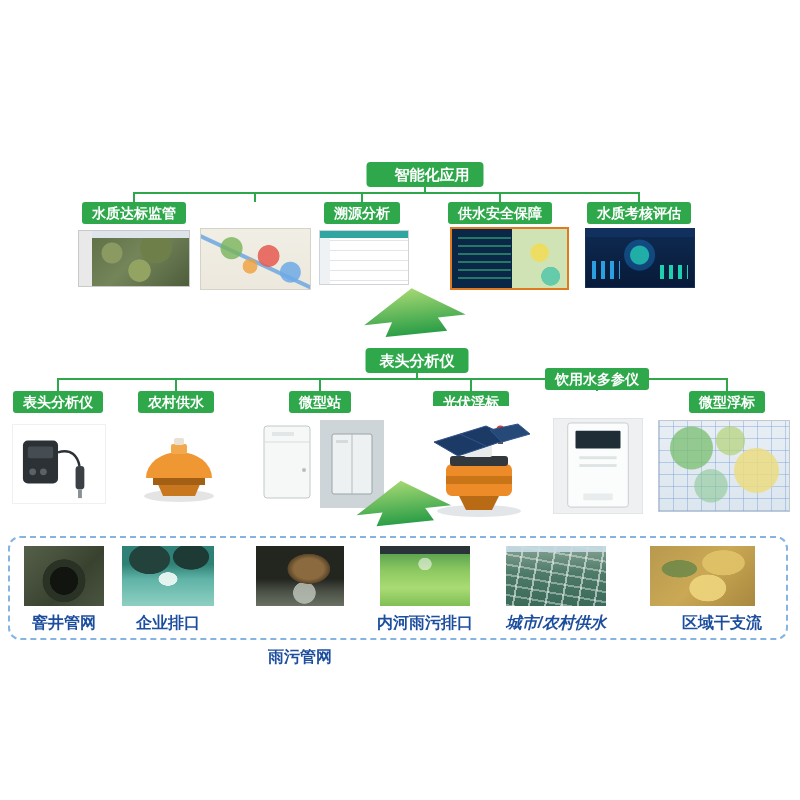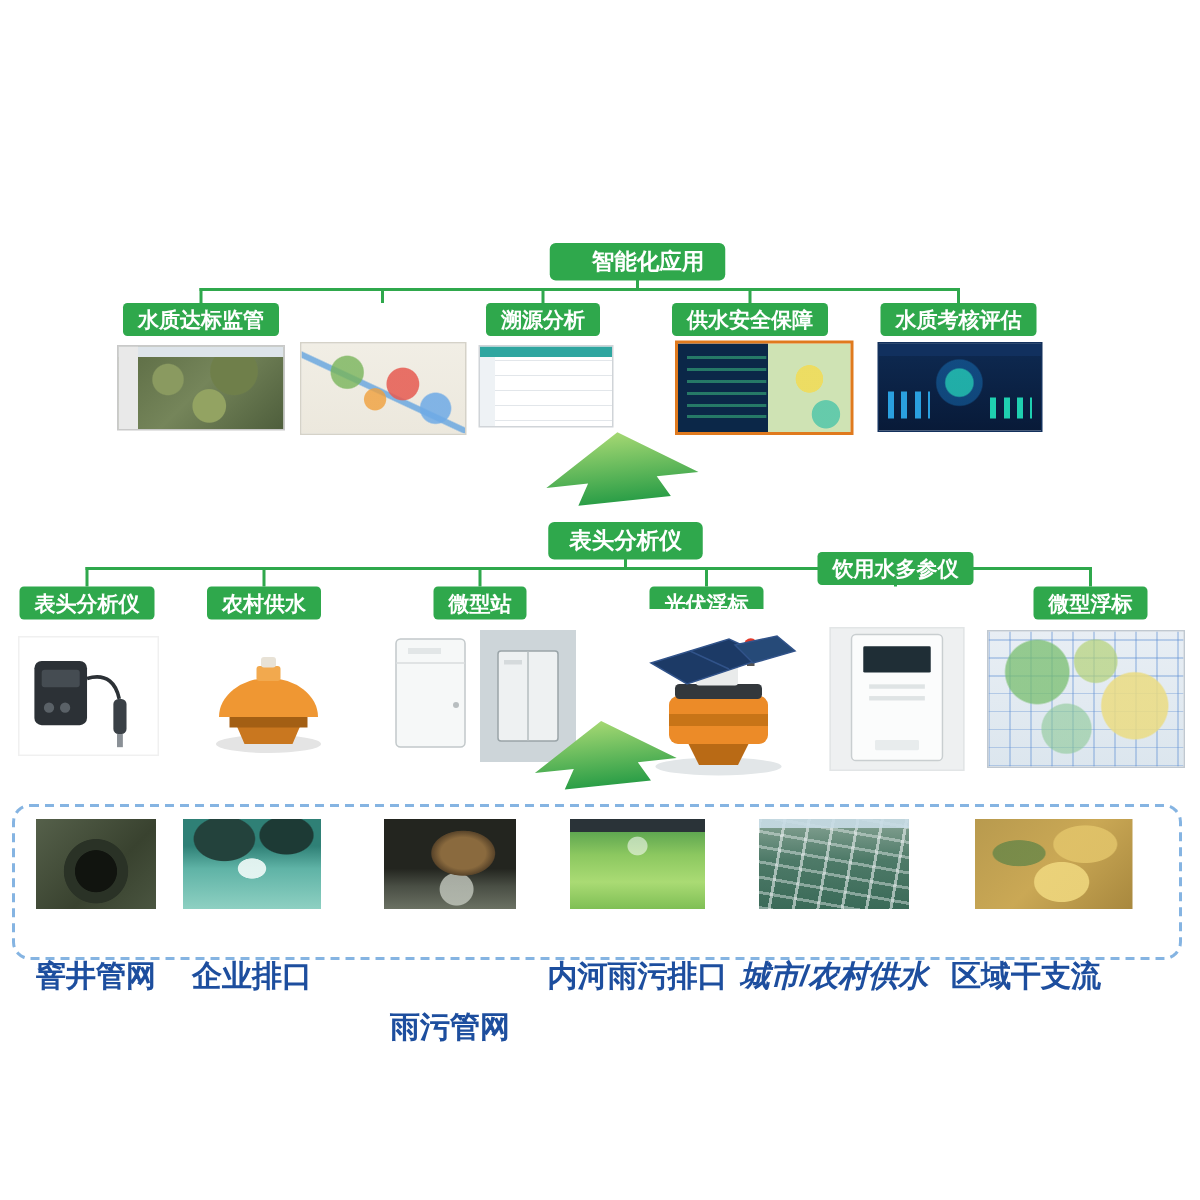--- a/index.html
+++ b/index.html
@@ -19,21 +19,21 @@
   }
   .gbtn.hdr{font-size:15px;padding:5px 14px;border-radius:4px;}
   .gbtn.lbl{font-size:14px;padding:4px 10px;}
   .hline{position:absolute;height:2px;background:var(--green);}
   .vline{position:absolute;width:2px;background:var(--green);}
   .thumb{position:absolute;box-sizing:border-box;background-repeat:no-repeat;}
   .thumb svg{display:block;width:100%;height:100%;}
   .arrow{position:absolute;transform:rotate(-6deg);}
   .bluelbl{
     position:absolute;transform:translateX(-50%);
-    color:var(--blue);font-weight:bold;font-size:20px;white-space:nowrap;margin-top:24px;
+    color:var(--blue);font-weight:bold;font-size:16px;white-space:nowrap;
   }
   .dashedbox{
     position:absolute;left:8px;top:536px;width:780px;height:104px;
     border:2px dashed #85b4e2;border-radius:12px;box-sizing:border-box;
   }
 
   
   .t-satellite{
     border:1px solid #c9c9c9;
     background-image:
@@ -279,15 +279,15 @@
   <div class="thumb p-pipe" style="left:256px;top:546px;width:88px;height:60px;"></div>
   <div class="thumb p-riveroutlet" style="left:380px;top:546px;width:90px;height:60px;"></div>
   <div class="thumb p-ponds" style="left:506px;top:546px;width:100px;height:60px;"></div>
   <div class="thumb p-yellowriver" style="left:650px;top:546px;width:105px;height:60px;"></div>
 
   <div class="bluelbl" style="left:64px;top:613px;">窨井管网</div>
   <div class="bluelbl" style="left:168px;top:613px;">企业排口</div>
   <div class="bluelbl" style="left:300px;top:647px;">雨污管网</div>
   <div class="bluelbl" style="left:425px;top:613px;">内河雨污排口</div>
   <div class="bluelbl" style="left:556px;top:613px;font-style:italic;">城市/农村供水</div>
-  <div class="bluelbl" style="left:684px;top:613px;">区域干支流</div>
+  <div class="bluelbl" style="left:722px;top:613px;">区域干支流</div>
 
 </div>
 
 </body></html>

